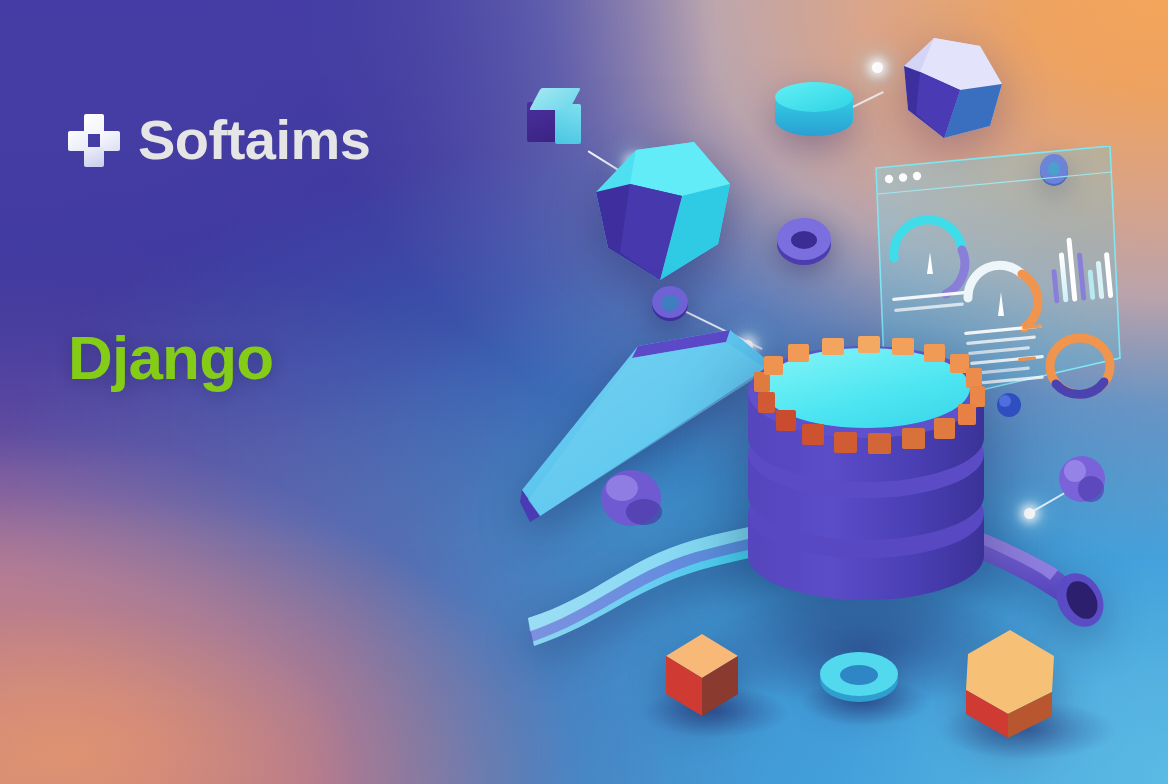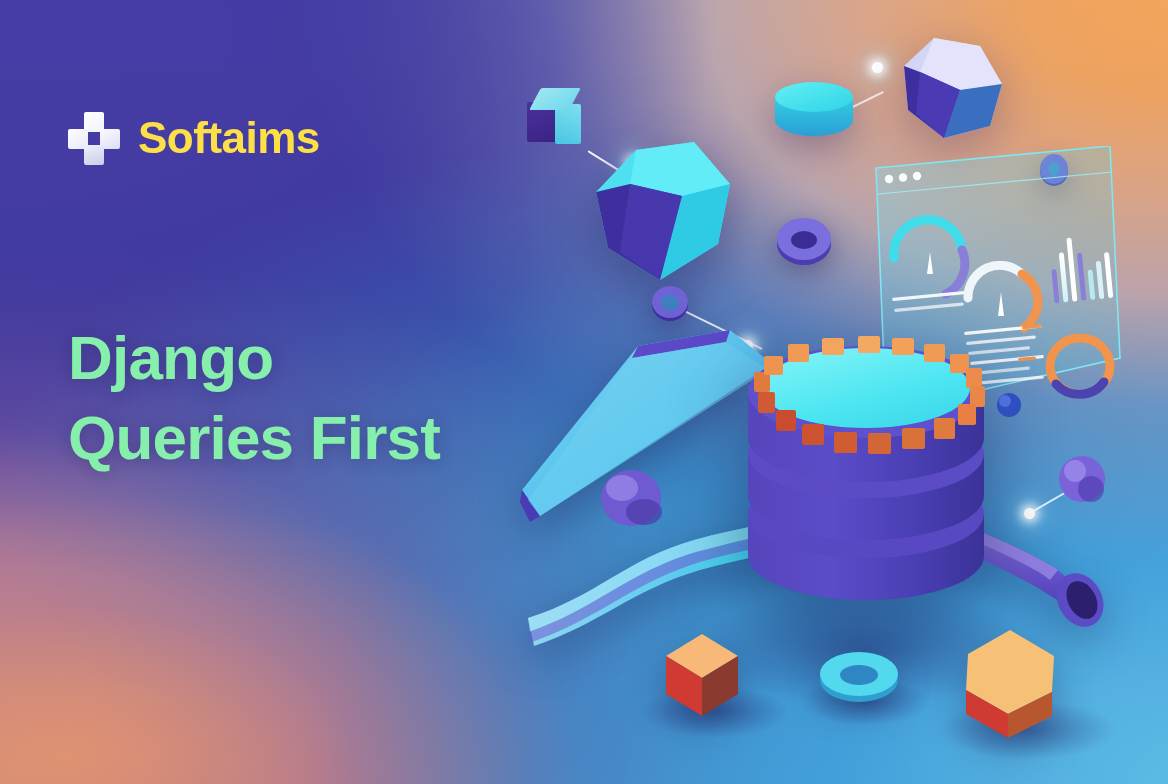--- a/index.html
+++ b/index.html
@@ -69,32 +69,32 @@
   }
   .logo-sq {
     position:absolute; width:20px; height:20px; border-radius:2px;
   }
   .logo-sq.top    { left:16px; top:0;    background:linear-gradient(150deg,#ffffff,#f2f3fb); }
   .logo-sq.left   { left:0;    top:17px; background:linear-gradient(150deg,#fdfdff,#e7e9f7); }
   .logo-sq.right  { left:32px; top:17px; background:linear-gradient(150deg,#fbfbff,#dcdff3); }
   .logo-sq.bottom { left:16px; top:33px; background:linear-gradient(160deg,#eef0fa,#c9cdeb); }
 
   .brand-name {
-    color:#fde047;
-    font-size:44px;
+    color:#e5e5e5;
+    font-size:56px;
     font-weight:bold;
     letter-spacing:-0.5px;
     line-height:1;
     white-space:nowrap;
   }
 
   .headline {
     position:absolute; left:68px; top:318px;
     z-index:40;
-    color:#86efac;
+    color:#84cc16;
     font-size:62px;
     font-weight:bold;
     line-height:1.29;
     letter-spacing:-0.8px;
     text-shadow:0 2px 16px rgba(30,20,80,0.30);
     max-width:600px;
   }
   .headline .ln { display:block; white-space:nowrap; }
 
   
@@ -462,16 +462,15 @@
       <span class="logo-sq top"></span>
       <span class="logo-sq left"></span>
       <span class="logo-sq right"></span>
       <span class="logo-sq bottom"></span>
     </div>
     <div class="brand-name">Softaims</div>
   </div>
 
   <h1 class="headline">
     <span class="ln">Django</span>
-    <span class="ln">Queries First</span>
   </h1>
 
 </div>
 
 </body></html>

